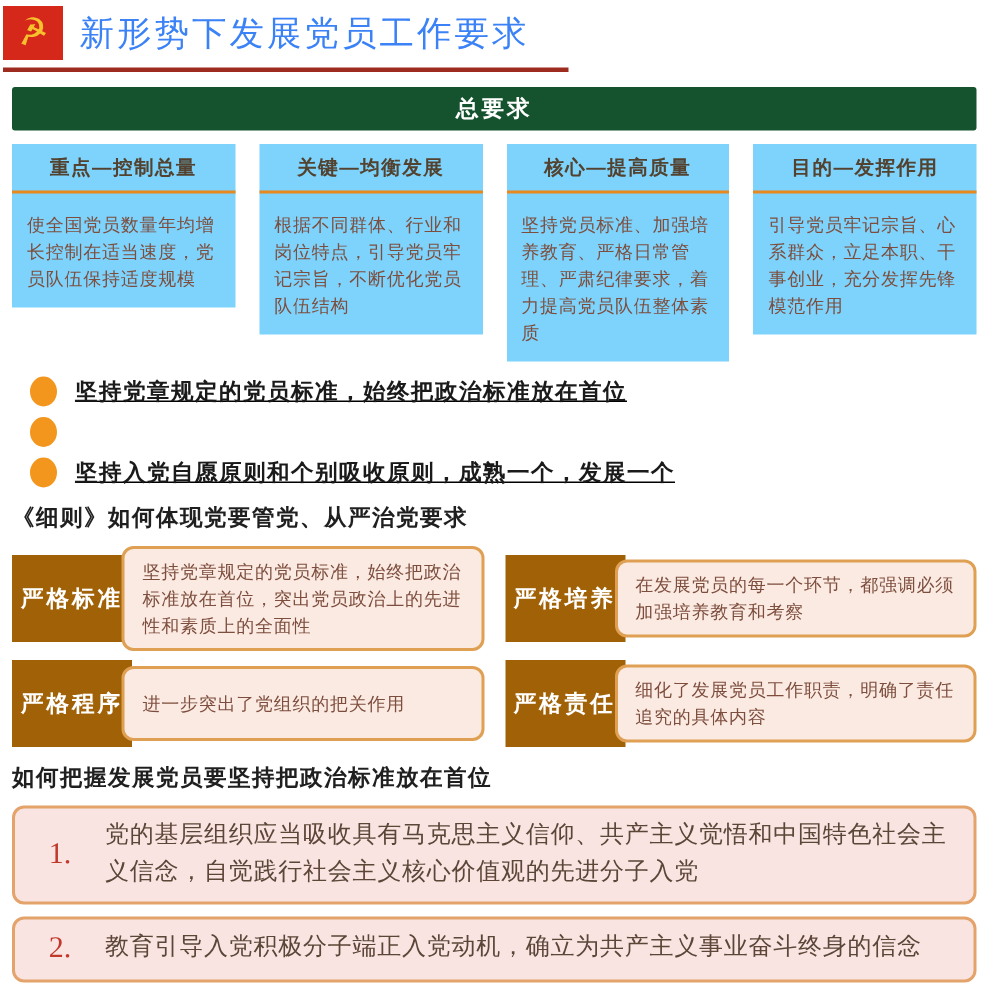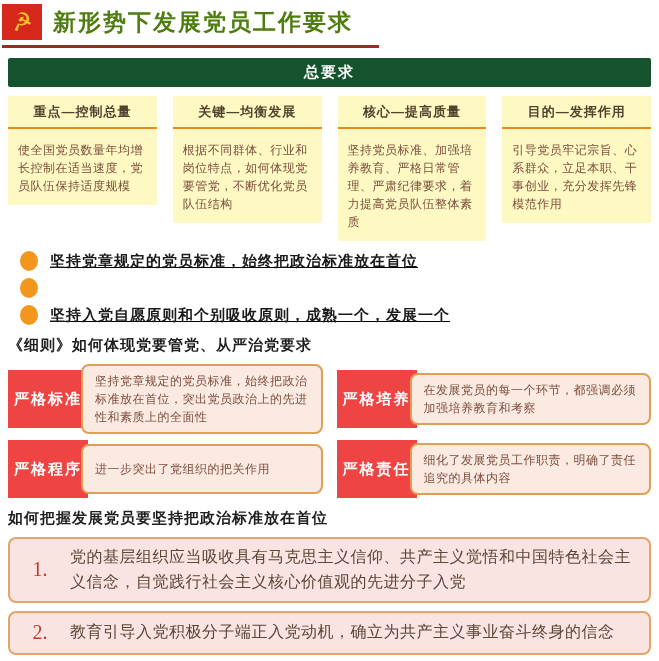--- a/index.html
+++ b/index.html
@@ -13,49 +13,49 @@
   .header { padding:4px 0 0 2px; }
   .header-inner {
     display:inline-flex; align-items:center; gap:11px;
     border-bottom:3px solid #9E2B1F; padding:0 26px 5px 0;
   }
   .emblem {
     width:40px; height:36px; background:#D5281B; color:#F7C02D;
     font-size:24px; line-height:36px; text-align:center; flex-shrink:0;
   }
   .emblem span { display:inline-block; transform:rotate(-12deg); }
-  .page-title { font-size:23px; font-weight:bold; color:#4d7c0f; letter-spacing:2px; }
+  .page-title { font-size:23px; font-weight:normal; color:#3b82f6; letter-spacing:2px; }
   
   .content { padding:0 8px; }
   .banner {
     margin-top:10px; background:#14532d; color:#fff; text-align:center;
     font-weight:bold; font-size:15px; padding:5px 0; letter-spacing:2px; border-radius:2px;
   }
   .columns { display:flex; gap:16px; margin-top:9px; align-items:flex-start; }
-  .col { flex:1; background:#fef9c3; }
+  .col { flex:1; background:#7dd3fc; }
   .col-header {
     text-align:center; font-weight:bold; font-size:13px; color:#53422f;
     padding:7px 0 6px; border-bottom:2px solid #E8891F; letter-spacing:1px;
   }
   .col-body { padding:12px 10px 10px; font-size:12px; line-height:1.5; color:#7d4e3e; letter-spacing:.5px; }
   
   .bullets { margin-top:10px; }
   .bullet-row { display:flex; align-items:center; margin:7px 12px;text-decoration:underline; }
   .bullet-dot { width:18px; height:20px; background:#F2961D; border-radius:50%; margin-right:12px; flex-shrink:0; }
   .bullet-text { font-weight:bold; font-size:15px; color:#1a1a1a; letter-spacing:1px; }
   
   .section-title { font-weight:bold; font-size:15px; color:#1f1f1f; margin:11px 0 9px; letter-spacing:1px; }
   
   .rules-grid {
     display:grid; grid-template-columns:1fr 1fr; grid-template-rows:auto auto;
     grid-auto-flow:column; column-gap:14px; row-gap:6px;
   }
   .rule { display:flex; align-items:center; }
   .rule-label {
-    width:80px; height:58px; background:#ef4444; color:#fff; font-weight:bold;
+    width:80px; height:58px; background:#a16207; color:#fff; font-weight:bold;
     font-size:15px; letter-spacing:2px; display:flex; align-items:center;
     justify-content:center; flex-shrink:0;
   }
   .rule-body {
     flex:1; position:relative; z-index:1; margin-left:-7px;
     background:#FBEAE2; border:2px solid #DFA054; border-radius:8px;
     min-height:50px; display:flex; align-items:center;
     padding:6px 12px; font-size:12px; line-height:1.5; color:#7d4e3e; letter-spacing:.5px;
   }
   
@@ -83,21 +83,21 @@
 
   <div class="banner">总要求</div>
 
   <div class="columns">
     <div class="col">
       <div class="col-header">重点—控制总量</div>
       <div class="col-body">使全国党员数量年均增长控制在适当速度，党员队伍保持适度规模</div>
     </div>
     <div class="col">
       <div class="col-header">关键—均衡发展</div>
-      <div class="col-body">根据不同群体、行业和岗位特点，如何体现党要管党，不断优化党员队伍结构</div>
+      <div class="col-body">根据不同群体、行业和岗位特点，引导党员牢记宗旨，不断优化党员队伍结构</div>
     </div>
     <div class="col">
       <div class="col-header">核心—提高质量</div>
       <div class="col-body">坚持党员标准、加强培养教育、严格日常管理、严肃纪律要求，着力提高党员队伍整体素质</div>
     </div>
     <div class="col">
       <div class="col-header">目的—发挥作用</div>
       <div class="col-body">引导党员牢记宗旨、心系群众，立足本职、干事创业，充分发挥先锋模范作用</div>
     </div>
   </div>

